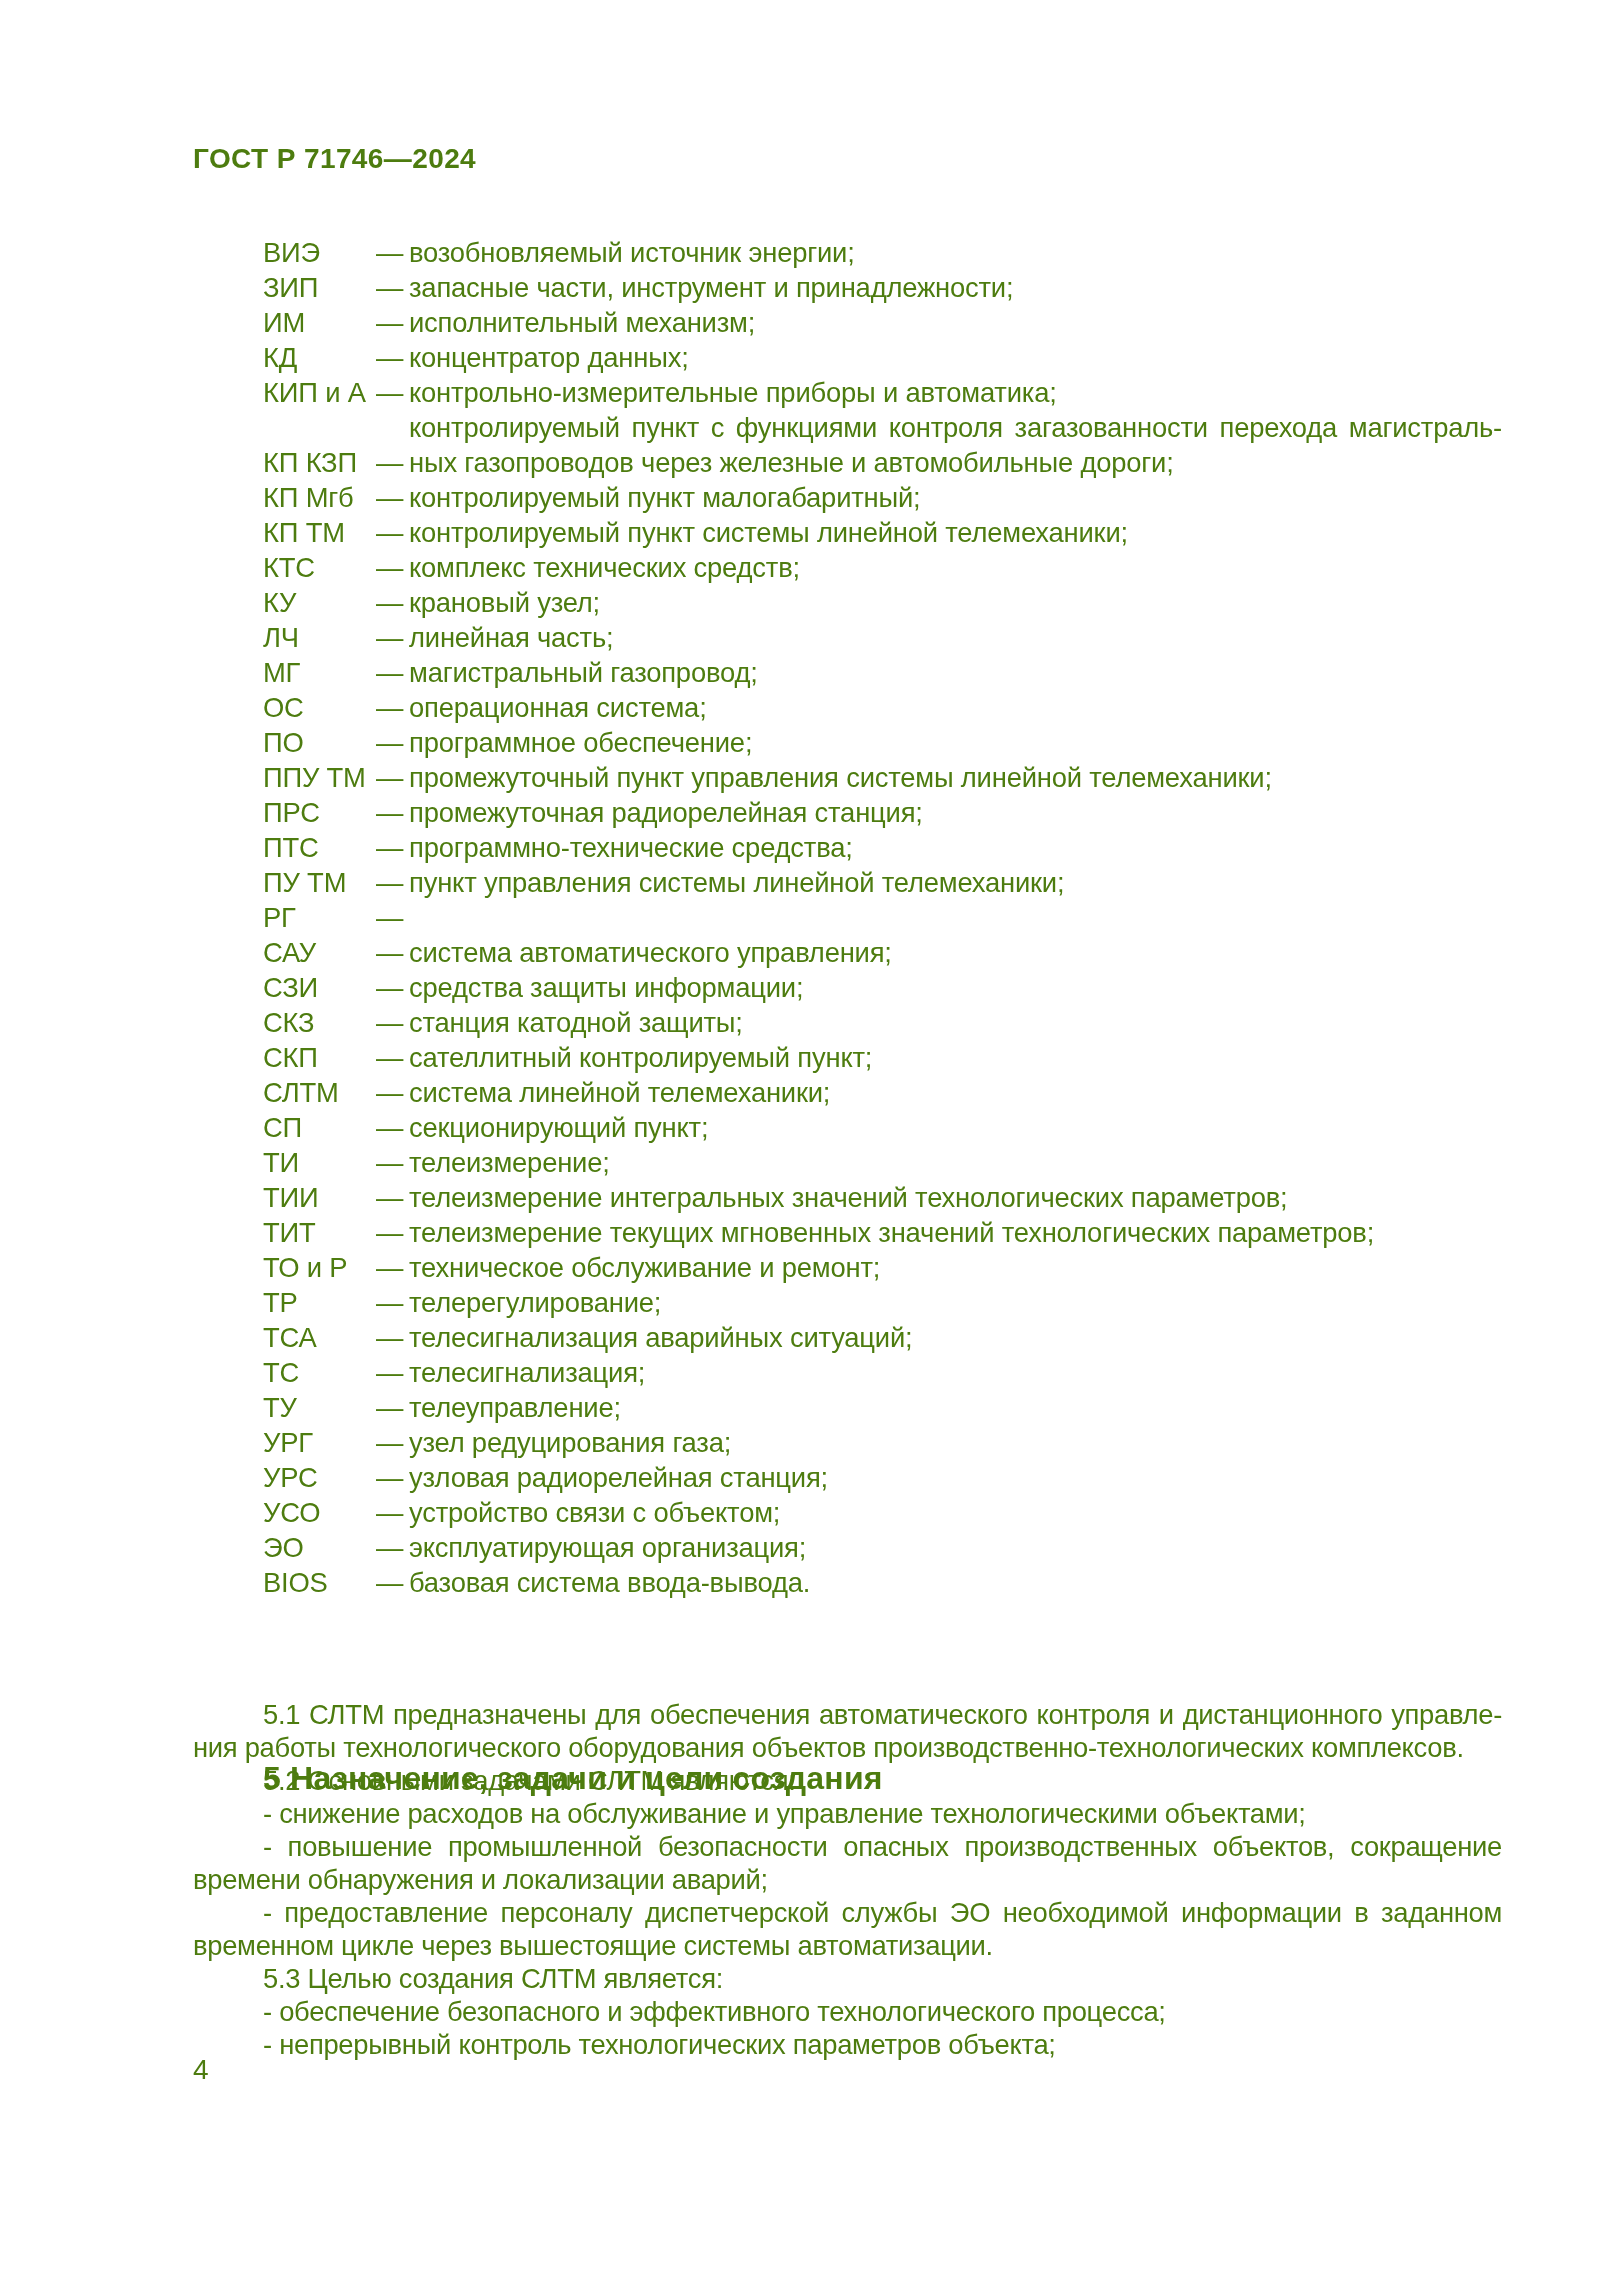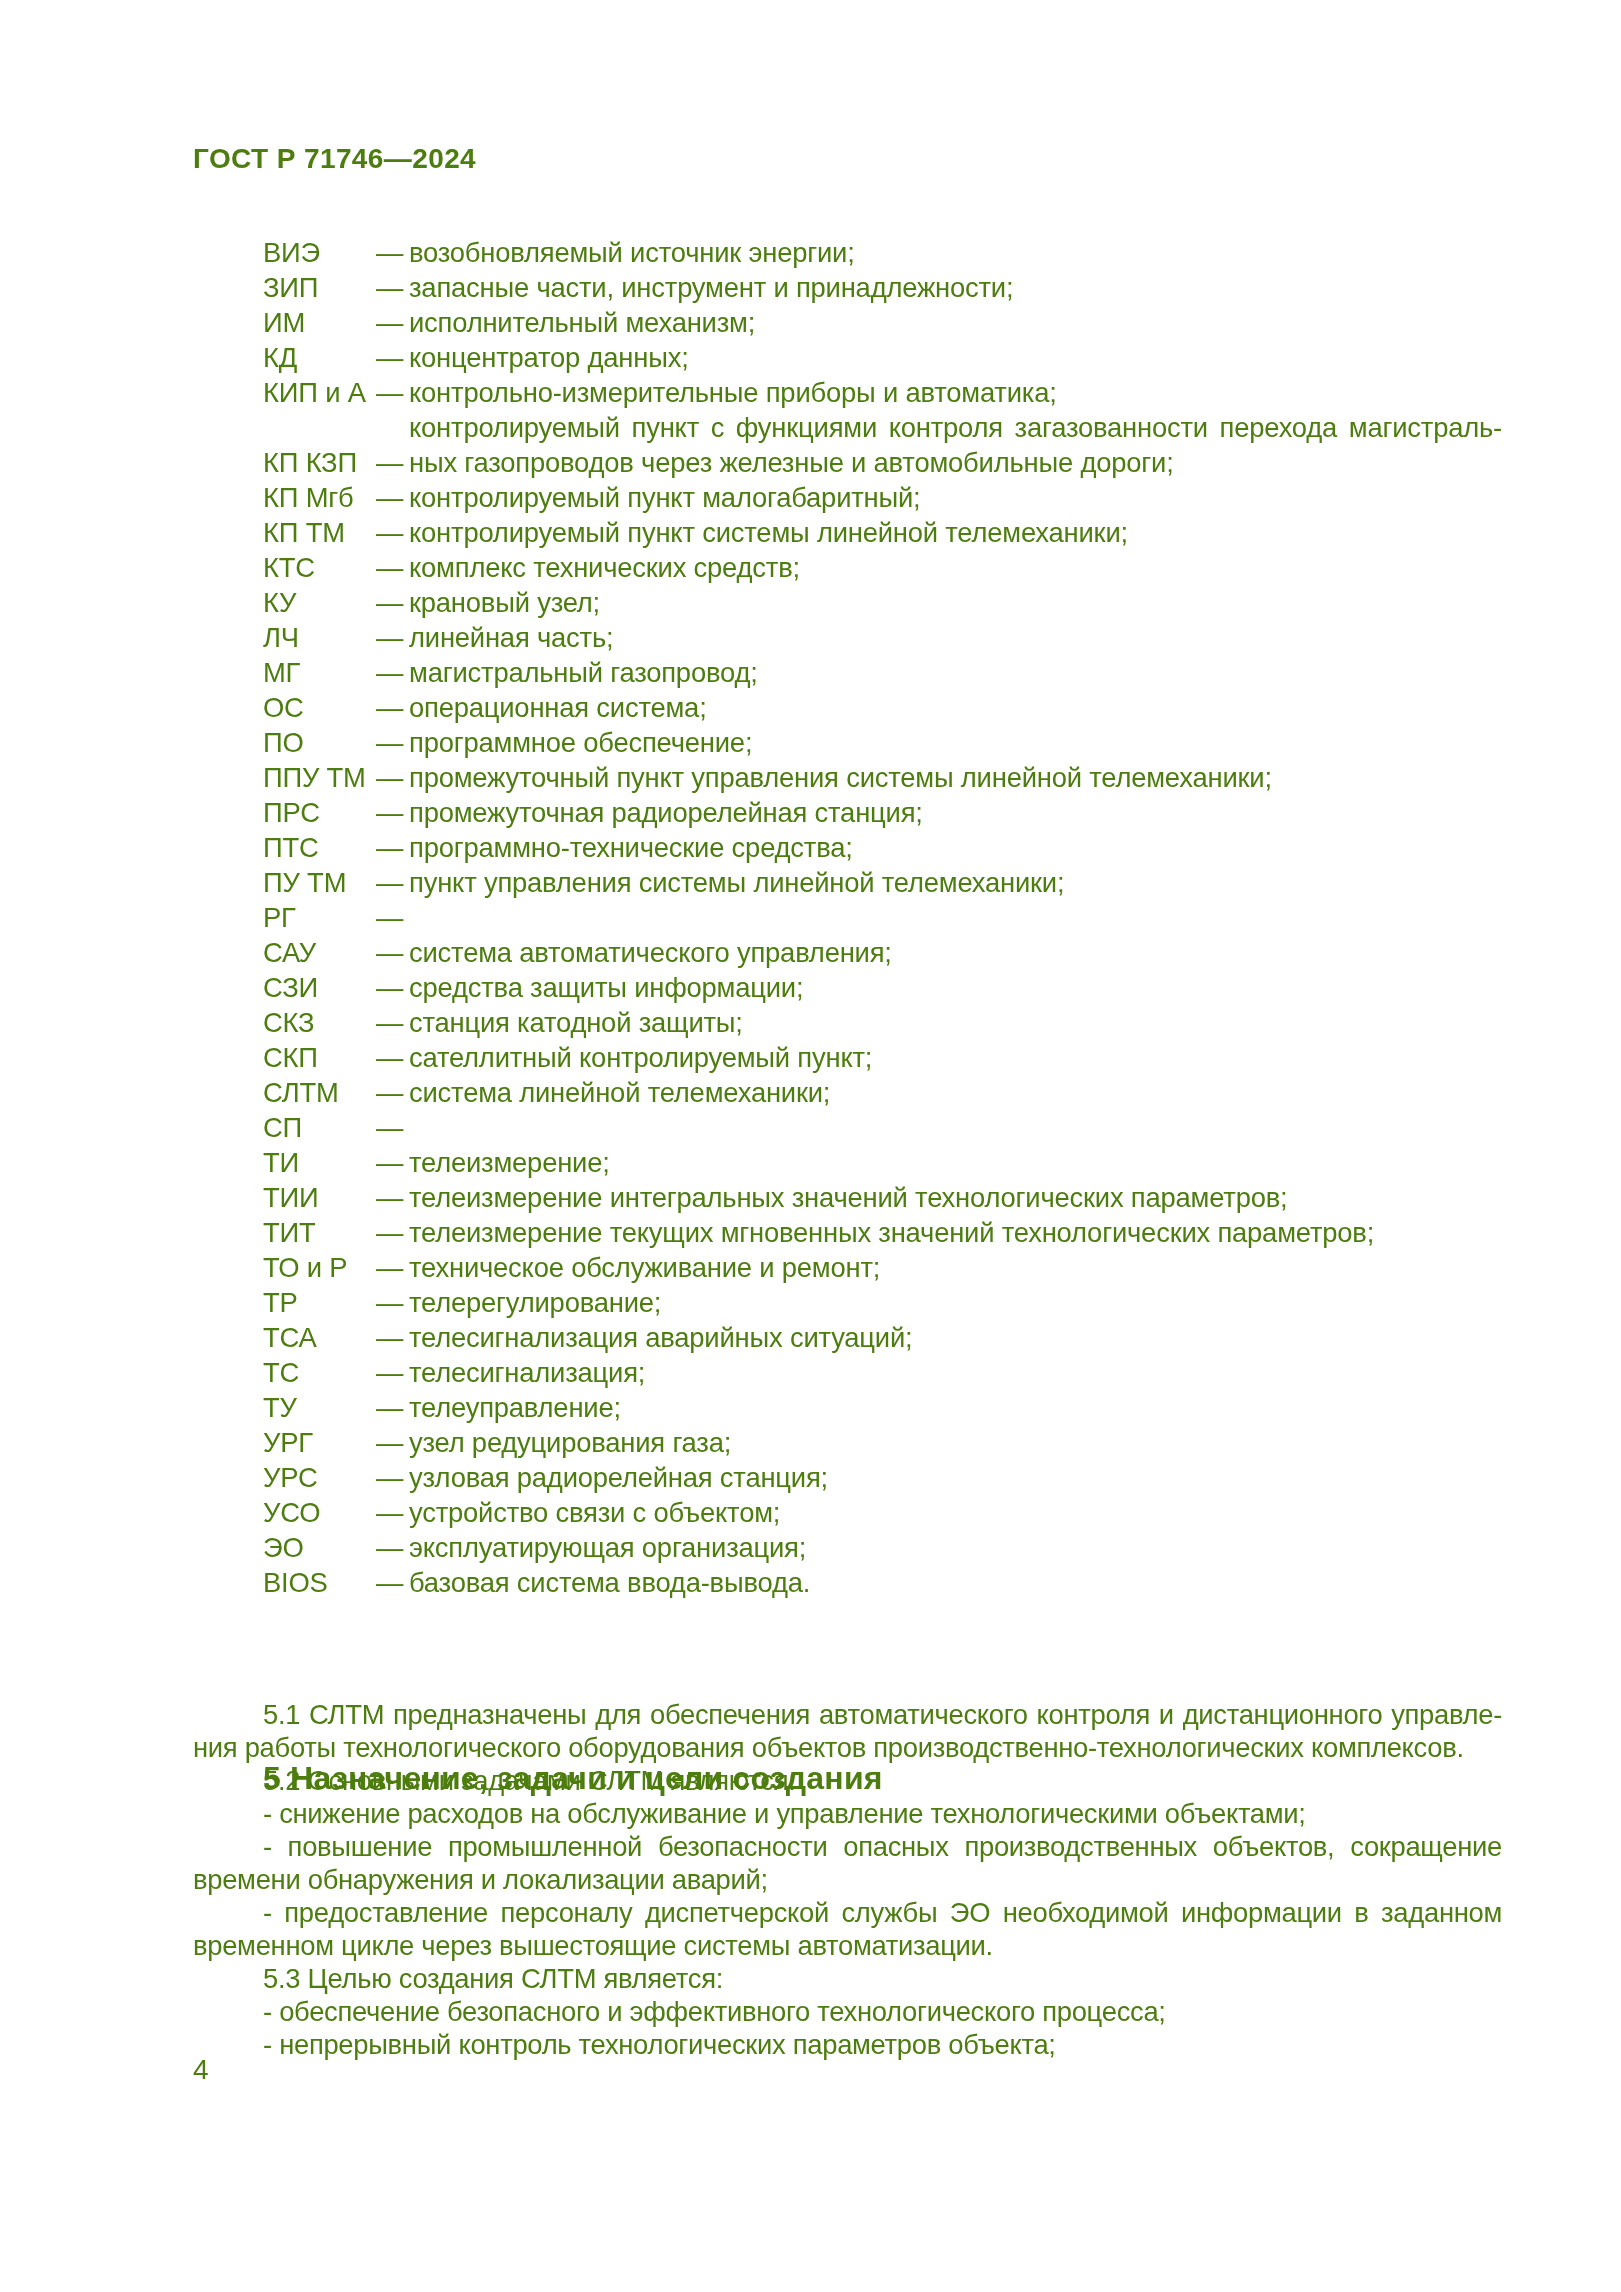--- a/index.html
+++ b/index.html
@@ -169,20 +169,21 @@
         <div class="col-def">сателлитный контролируемый пункт;</div>
       </div>
       <div class="abbr-row">
         <div class="col-abbr">СЛТМ</div>
         <div class="col-dash">—</div>
         <div class="col-def">система линейной телемеханики;</div>
       </div>
       <div class="abbr-row">
         <div class="col-abbr">СП</div>
         <div class="col-dash">—</div>
+        <div class="col-def">секционирующий пункт;</div>
       </div>
       <div class="abbr-row">
         <div class="col-abbr">ТИ</div>
         <div class="col-dash">—</div>
         <div class="col-def">телеизмерение;</div>
       </div>
       <div class="abbr-row">
         <div class="col-abbr">ТИИ</div>
         <div class="col-dash">—</div>
         <div class="col-def">телеизмерение интегральных значений технологических параметров;</div>

